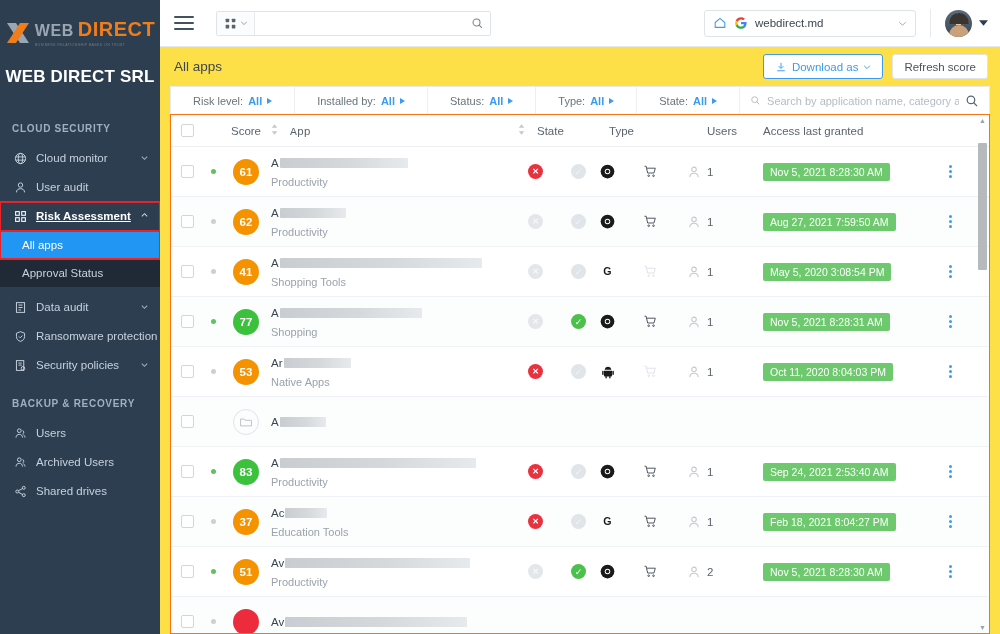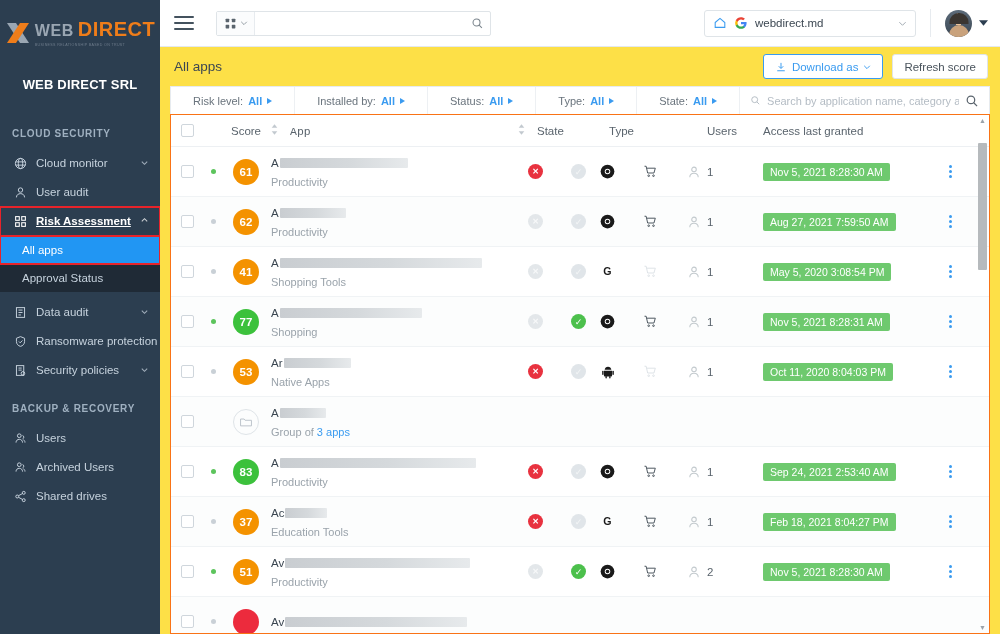--- a/index.html
+++ b/index.html
@@ -21,22 +21,22 @@
   }
   .logo-wrap { padding: 18px 0 0 0; text-align: center; }
   .logo-mark { display: inline-flex; align-items: center; gap: 4px; }
   .logo-x { width: 26px; height: 26px; position: relative; display:inline-block; }
   .logo-text-blk { display:flex; flex-direction:column; align-items:flex-start; }
   .logo-row { display:flex; align-items:baseline; gap:4px;justify-content:flex-end; }
   .logo-web { color:#9aa6b2; font-size:16px; font-weight:bold; letter-spacing:0.5px; }
   .logo-direct { color:#ef7d1a; font-size:20px; font-weight:bold; letter-spacing:0.5px; }
   .logo-tag { color:#6f7d8c; font-size:3.6px; letter-spacing:0.35px; margin-top:2px; }
   .org-name {
-    color:#ffffff; font-size:13px; font-weight:bold;
-    text-align:center; margin-top:28px; letter-spacing:0.2px;
+    color:#ffffff; font-size:17px; font-weight:bold;
+    text-align:center; margin-top:18px; letter-spacing:0.2px;
   }
 
   .nav { margin-top: 36px; }
   .nav-section {
     color:#9fb0c0; font-size:10px; font-weight:bold;
     letter-spacing:0.7px; padding: 0 0 0 12px; margin-bottom: 10px;
   }
   .nav-section.second { margin-top: 18px; }
   .nav-item {
     display:flex; align-items:center; height: 29px;
@@ -805,21 +805,20 @@
                 <svg width="14" height="14" viewBox="0 0 18 18" fill="none" stroke="#b9c1c8" stroke-width="1.2">
                   <path d="M2 5.2h4.6l1.2 1.6H16v7.2H2z"></path>
                 </svg>
               </span>
             </div>
             <div class="c-app">
               <div class="app-name-row">
                 <span class="app-initial">A</span>
                 <span class="redact" style="width:46px"></span>
               </div>
-              <div class="app-cat">Group of <span class="lnk">3 apps</span></div>
             </div>
             <div class="c-state"></div>
             <div class="c-type"></div>
             <div class="c-users"></div>
             <div class="c-date"></div>
             <div class="c-menu"></div>
           </div>
           <div class="row">
             <div class="c-chk">
               <span class="chk"></span>

